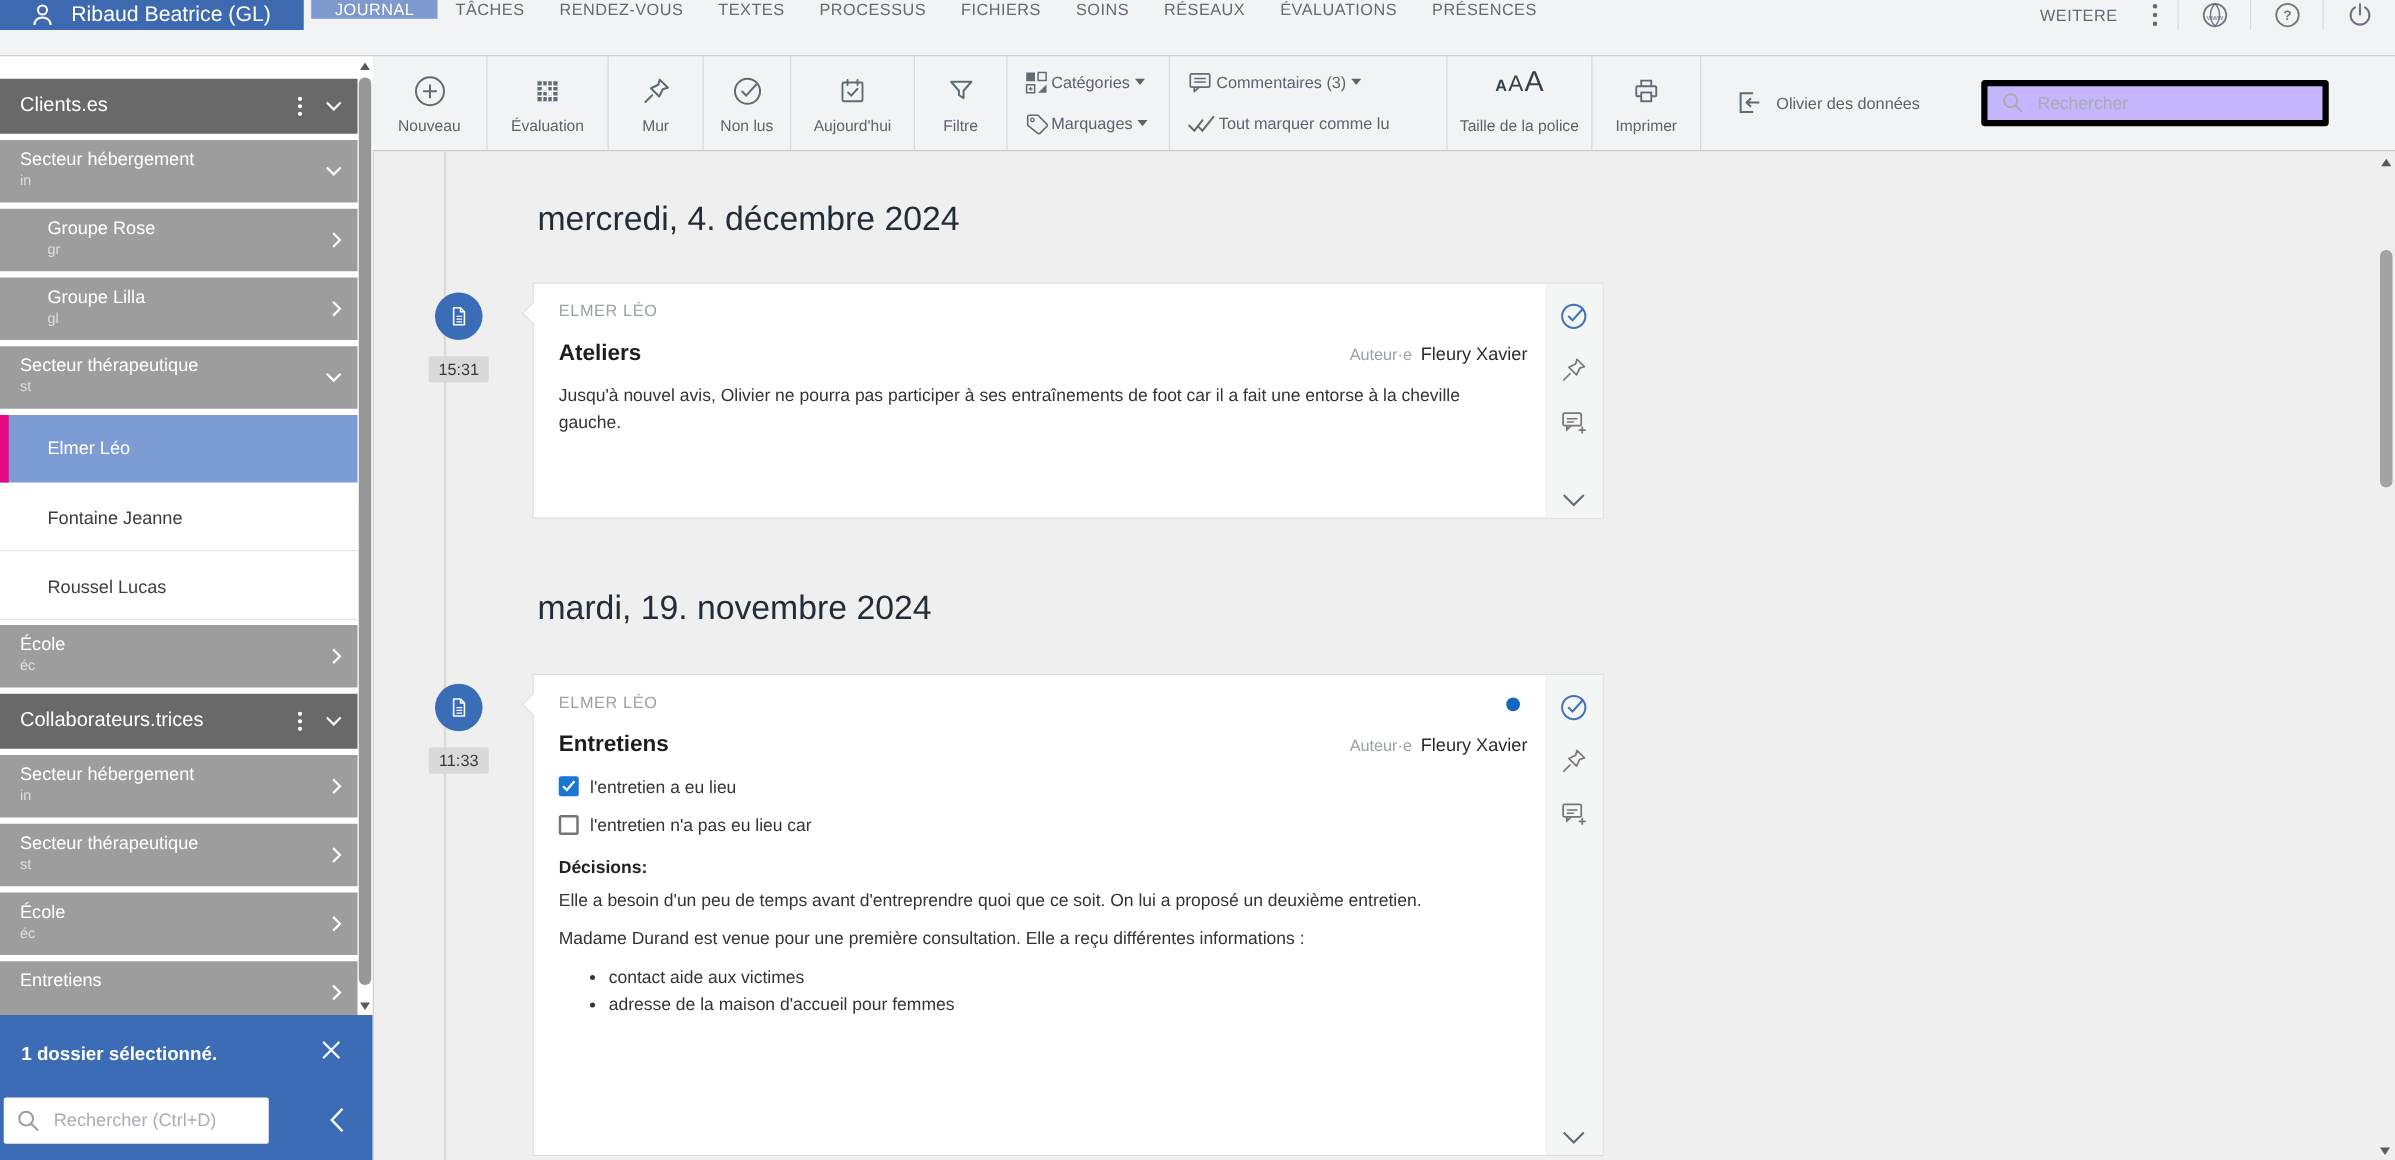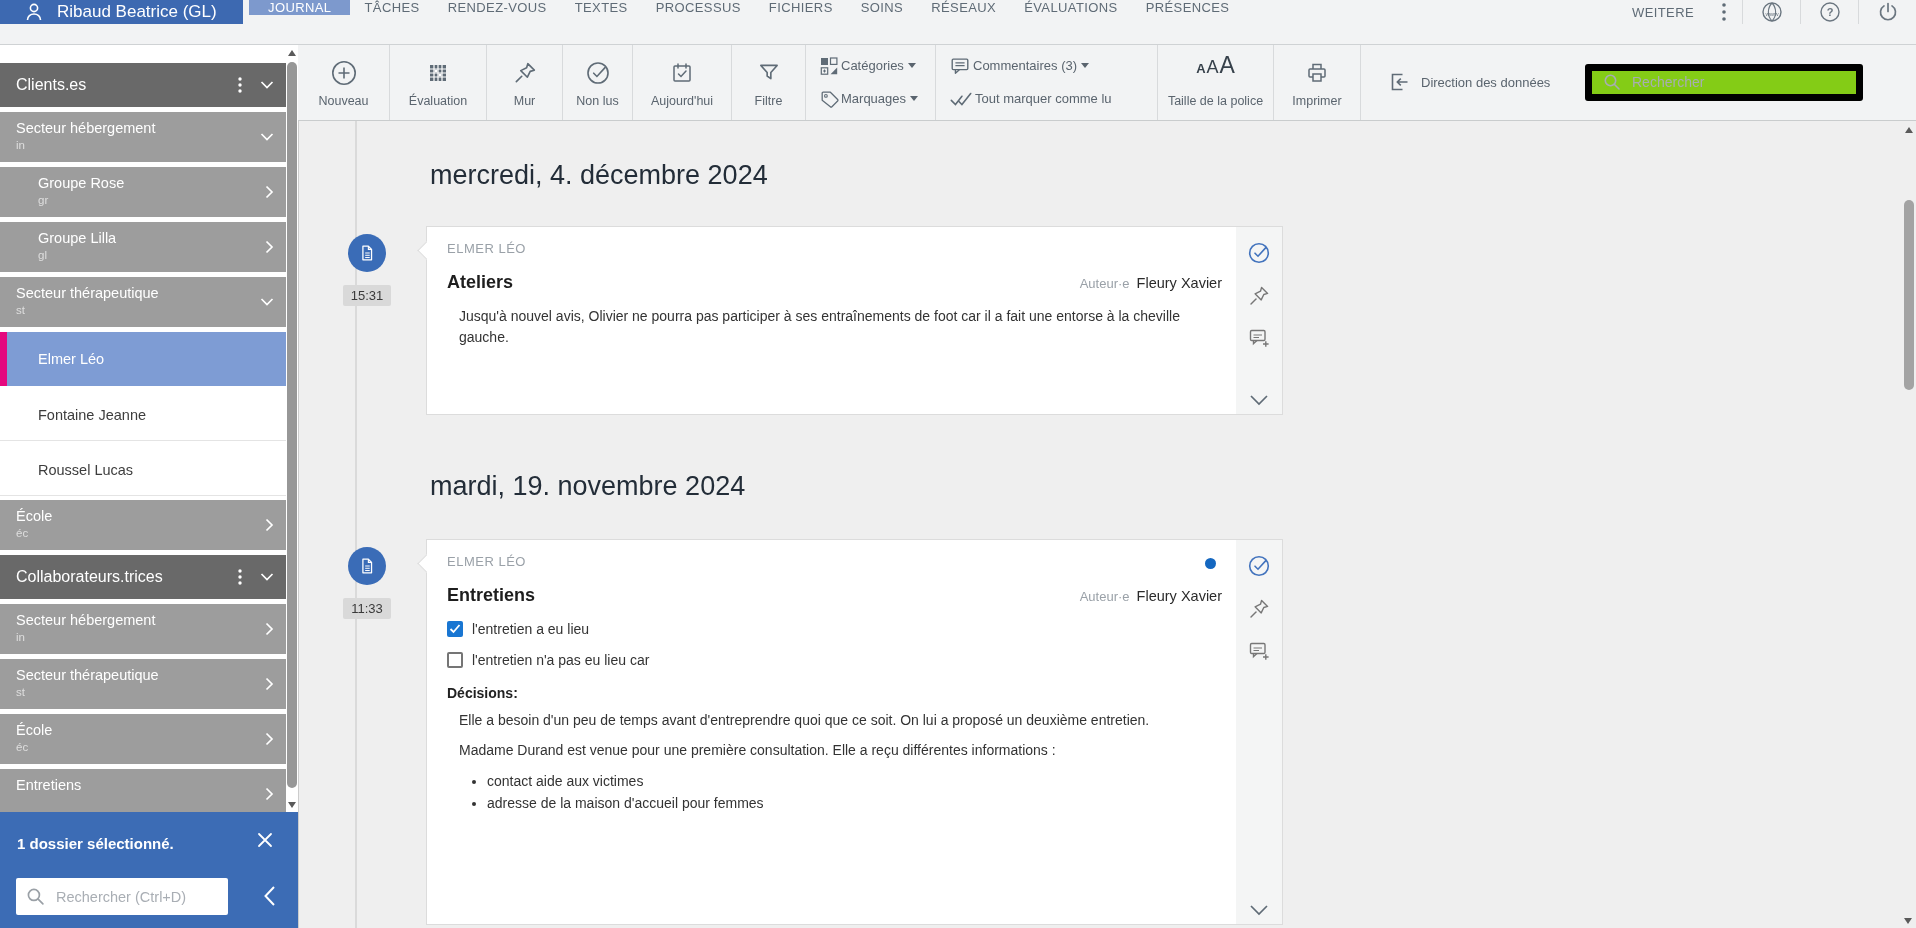--- a/index.html
+++ b/index.html
@@ -29,22 +29,22 @@
           border-right:1px solid #d8dadc;color:#5a646e;font-size:12.5px;line-height:14px;
           text-align:center;box-sizing:border-box;padding:2px 4px 0;}
   .tb-icon{height:30px;display:flex;align-items:center;justify-content:center;}
   .tb-group{border-right:1px solid #d8dadc;display:flex;flex-direction:column;justify-content:center;
             gap:3px;padding:0 13px;box-sizing:border-box;}
   .tb-row{display:flex;align-items:center;gap:2px;font-size:13px;color:#5a646e;height:30px;white-space:nowrap;}
   .caret{width:0;height:0;border-left:4px solid transparent;border-right:4px solid transparent;
          border-top:5px solid #5a646e;margin-left:2px;}
   .tb-import{display:flex;align-items:center;gap:10px;font-size:13px;color:#5a646e;
              padding:0 18px;margin-left:8px;align-self:center;height:40px;}
-  .tb-search{margin-left:auto;margin-right:53px;align-self:center;width:278px;height:37px;background:#84cc16;
-             border:7px solid #000000;border-radius:3px;box-sizing:border-box;display:flex;
+  .tb-search{margin-left:auto;margin-right:53px;align-self:center;width:278px;height:37px;background:#c4b5fd;
+             border:5px solid #000000;border-radius:3px;box-sizing:border-box;display:flex;
              align-items:center;gap:9px;padding-left:11px;}
   .tb-search input{border:0;outline:0;flex:1;font-size:14px;color:#333;background:transparent;
                    font-family:"Liberation Sans",sans-serif;}
   .tb-search input::placeholder{color:#a7adb3;}
   .fontsize-glyph{display:flex;align-items:baseline;color:#37414b;}
   .fontsize-glyph .a1{font-size:13px;font-weight:700;}
   .fontsize-glyph .a2{font-size:18px;margin-left:1px;}
   .fontsize-glyph .a3{font-size:23px;margin-left:1px;}
 
   
@@ -68,21 +68,21 @@
   .side-scrollbar{position:absolute;right:0;top:0;width:12px;bottom:116px;}
   .tri-up{width:0;height:0;border-left:4px solid transparent;border-right:4px solid transparent;
           border-bottom:6px solid #5a5a5a;margin:6px auto 0;}
   .tri-down{width:0;height:0;border-left:4px solid transparent;border-right:4px solid transparent;
             border-top:6px solid #5a5a5a;margin:0 auto;position:absolute;bottom:4px;left:2px;}
   .ss-thumb{position:absolute;top:18px;left:1px;width:10px;height:726px;background:#979797;border-radius:5px;}
 
   .sel-panel{position:absolute;left:0;bottom:0;width:298px;height:116px;background:#3c6cb5;color:#fff;z-index:30;}
   .sel-msg{font-size:15px;font-weight:700;margin:23px 0 0 17px;}
   .sel-close{position:absolute;right:25px;top:20px;cursor:pointer;}
-  .sel-search{position:absolute;left:16px;bottom:13px;width:212px;height:37px;background:#fff;border-radius:2px;
+  .sel-search{position:absolute;left:3px;bottom:13px;width:212px;height:37px;background:#fff;border-radius:2px;
               display:flex;align-items:center;gap:9px;padding-left:10px;box-sizing:border-box;}
   .sel-search input{border:0;outline:0;flex:1;font-size:14.5px;color:#333;background:transparent;min-width:0;
                     font-family:"Liberation Sans",sans-serif;}
   .sel-search input::placeholder{color:#a9aeb4;}
   .sel-collapse{position:absolute;right:22px;bottom:21px;}
 
   
   .content{position:absolute;left:298px;top:121px;right:0;bottom:0;background:#efefef;
            border-left:1px solid #ccc;overflow:hidden;}
   .timeline{position:absolute;left:56px;top:0;bottom:0;width:2px;background:#dadada;}
@@ -100,21 +100,21 @@
           align-items:center;gap:13px;}
   .m-circle{width:38px;height:38px;border-radius:50%;background:#3a6cb7;display:flex;
             align-items:center;justify-content:center;}
   .m-time{background:#d9d9d9;color:#3a3a3a;font-size:13px;padding:3px 8px;border-radius:2px;}
 
   .client{font-size:13px;color:#9aa1a8;letter-spacing:.5px;}
   .title-row{display:flex;justify-content:space-between;align-items:baseline;margin-top:16px;}
   .title{font-size:18px;font-weight:700;color:#1e1e1e;}
   .author{font-size:13px;color:#9aa1a8;}
   .author b{font-size:14.5px;color:#2b2b2b;font-weight:400;margin-left:7px;}
-  .body,.sec-p{margin:13px 12px 0;font-size:14px;color:#333;line-height:1.5;max-width:740px;}
+  .body,.sec-p{margin:13px 0 0;font-size:14px;color:#333;line-height:1.5;max-width:740px;}
   .sec-p{margin-top:9px;}
   .sec-h{margin-top:17px;font-size:14px;font-weight:700;color:#222;}
   .cb-row{display:flex;align-items:center;gap:9px;margin-top:15px;font-size:14px;color:#333;}
   .cb{width:16px;height:16px;border-radius:2px;box-sizing:border-box;flex:0 0 auto;}
   .cb.checked{background:#1976d2;display:flex;align-items:center;justify-content:center;}
   .cb.un{border:2px solid #757575;background:#fff;}
   ul.blist{margin:9px 0 0;padding-left:40px;font-size:14px;color:#333;line-height:1.6;}
   .dot{position:absolute;right:66px;top:18px;width:11px;height:11px;border-radius:50%;background:#1467c0;}
 
   .main-scrollbar{position:absolute;right:0;top:0;bottom:0;width:15px;}
@@ -298,21 +298,21 @@
     </span>
     <span>Imprimer</span>
   </div>
   <div class="tb-import">
     <span>
       <svg width="24" height="24" viewBox="0 0 24 24">
           <path d="M15.5 4.5H5.5v15h10" fill="none" stroke="#5f6b76" stroke-width="1.6"></path>
           <path d="M20.5 12H10.5M13.8 8.6L10.2 12l3.6 3.4" fill="none" stroke="#5f6b76" stroke-width="1.6" stroke-linejoin="round"></path>
         </svg>
     </span>
-    <span>Direction des données</span>
+    <span>Olivier des données</span>
   </div>
   <div class="tb-search">
     <span>
       <svg width="18" height="18" viewBox="0 0 18 18">
           <circle cx="7.5" cy="7.5" r="5.2" fill="none" stroke="#a7adb3" stroke-width="1.6"></circle>
           <path d="M11.5 11.5l4.5 4.5" stroke="#a7adb3" stroke-width="1.6" stroke-linecap="round"></path>
         </svg>
     </span>
     <input type="text" placeholder="Rechercher" style="">
   </div>

